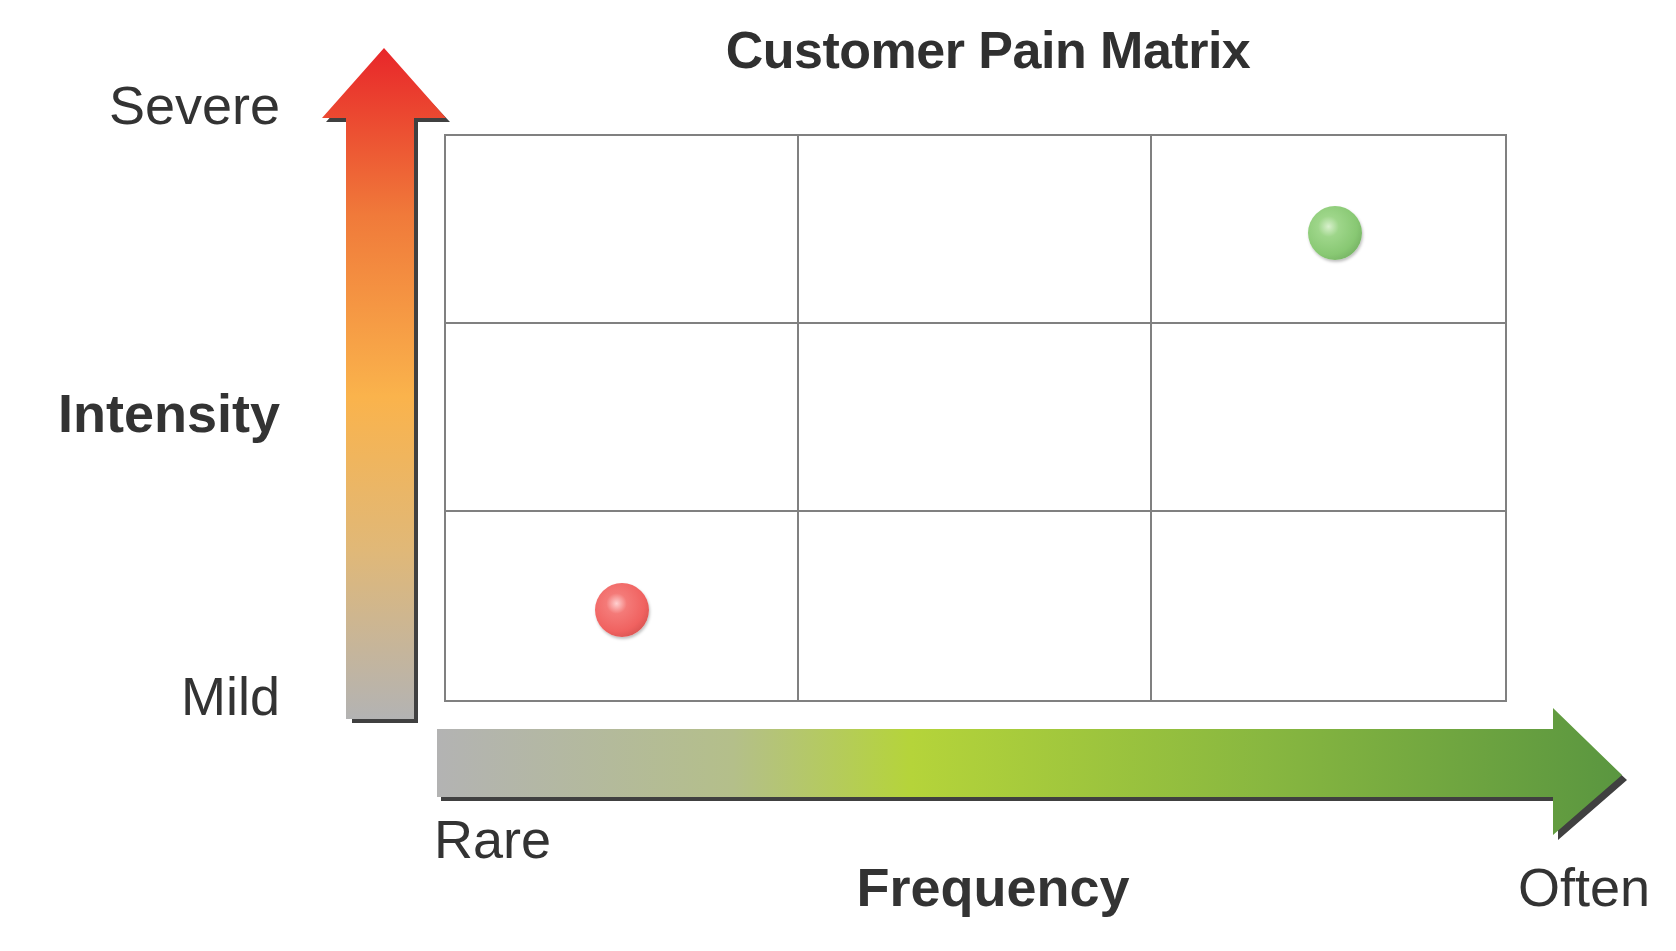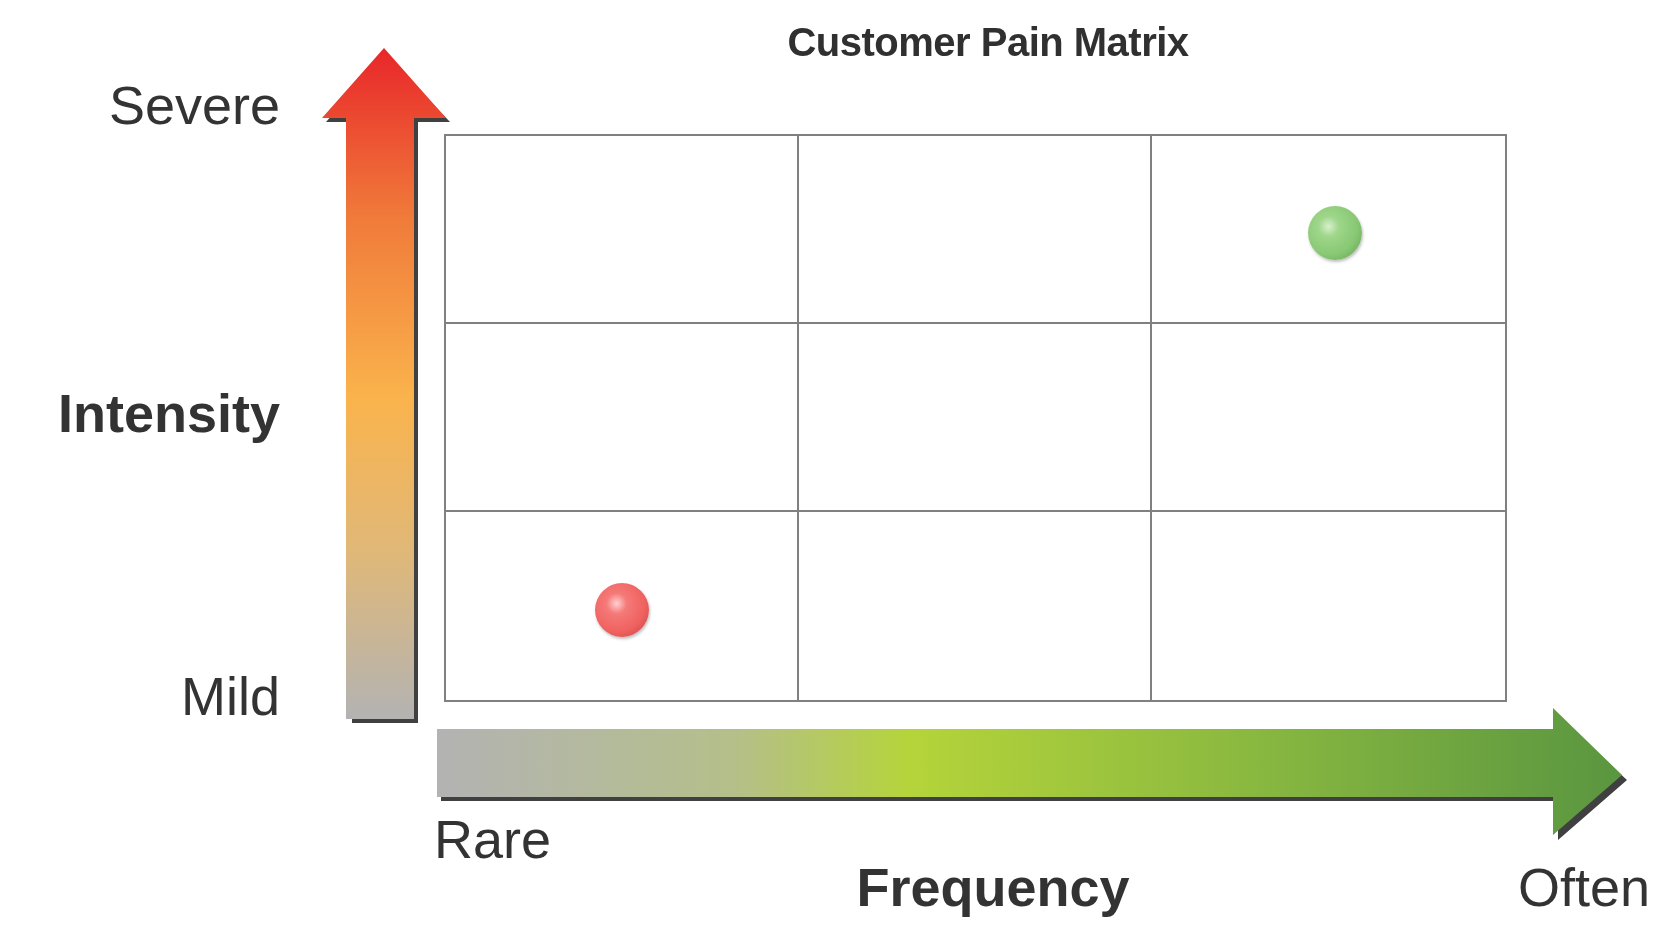--- a/index.html
+++ b/index.html
@@ -1,20 +1,20 @@
 <!DOCTYPE html>
 <html><head>
 <meta charset="utf-8">
 <style>
   html, body { margin:0; padding:0; background:#ffffff; }
   body { width:1676px; height:951px; position:relative; overflow:hidden;
          font-family:"Liberation Sans", "DejaVu Sans", sans-serif; color:#333333; }
   .abs { position:absolute; }
   .title { left:0; width:1676px; top:20px; text-align:center; padding-left:300px; box-sizing:border-box;
-           font-size:40px; font-weight:bold; letter-spacing:-0.5px; color:#303030; }
+           font-size:52px; font-weight:bold; letter-spacing:-0.5px; color:#303030; }
   .ylab { right:1396px; text-align:right; font-size:54px; color:#333; white-space:nowrap; }
   .ylab.bold { font-weight:bold; }
   .xlab { font-size:54px; color:#333; white-space:nowrap; }
   .xlab.bold { font-weight:bold; }
   .grid { left:444px; top:134px; width:1063px; height:568px;
           display:grid; grid-template-columns:repeat(3,1fr); grid-template-rows:repeat(3,1fr);
           border:2px solid #808080; box-sizing:border-box; }
   .cell { border-right:2px solid #808080; border-bottom:2px solid #808080; box-sizing:border-box; }
   .cell.c3 { border-right:none; }
   .cell.r3 { border-bottom:none; }

